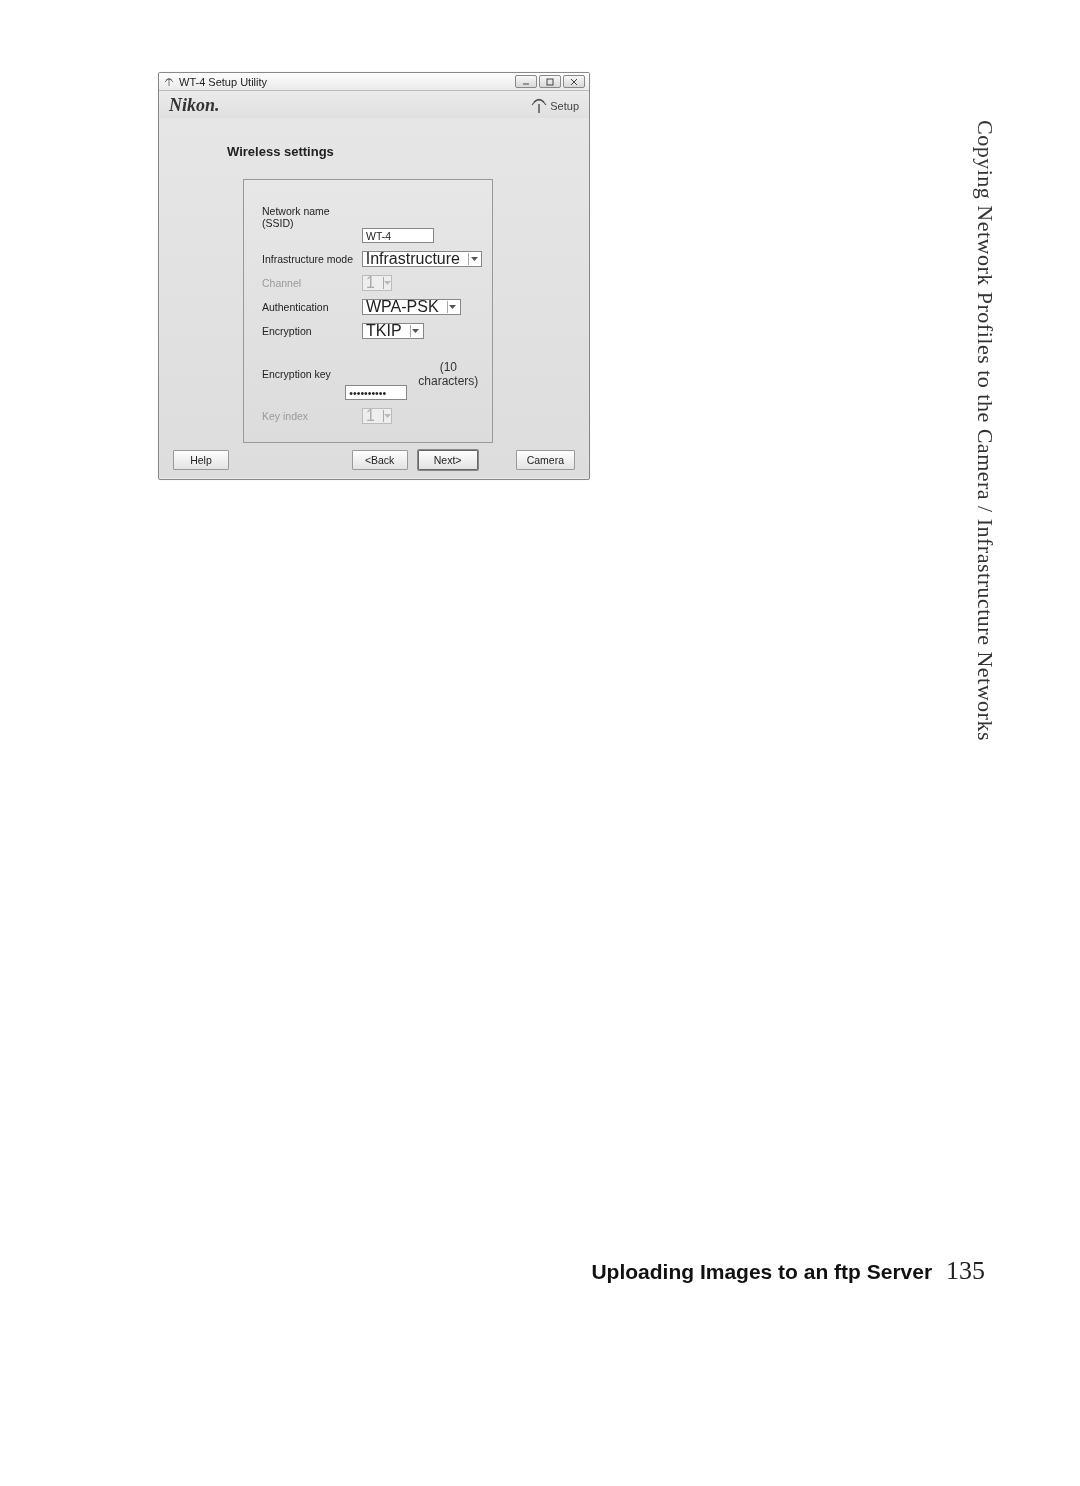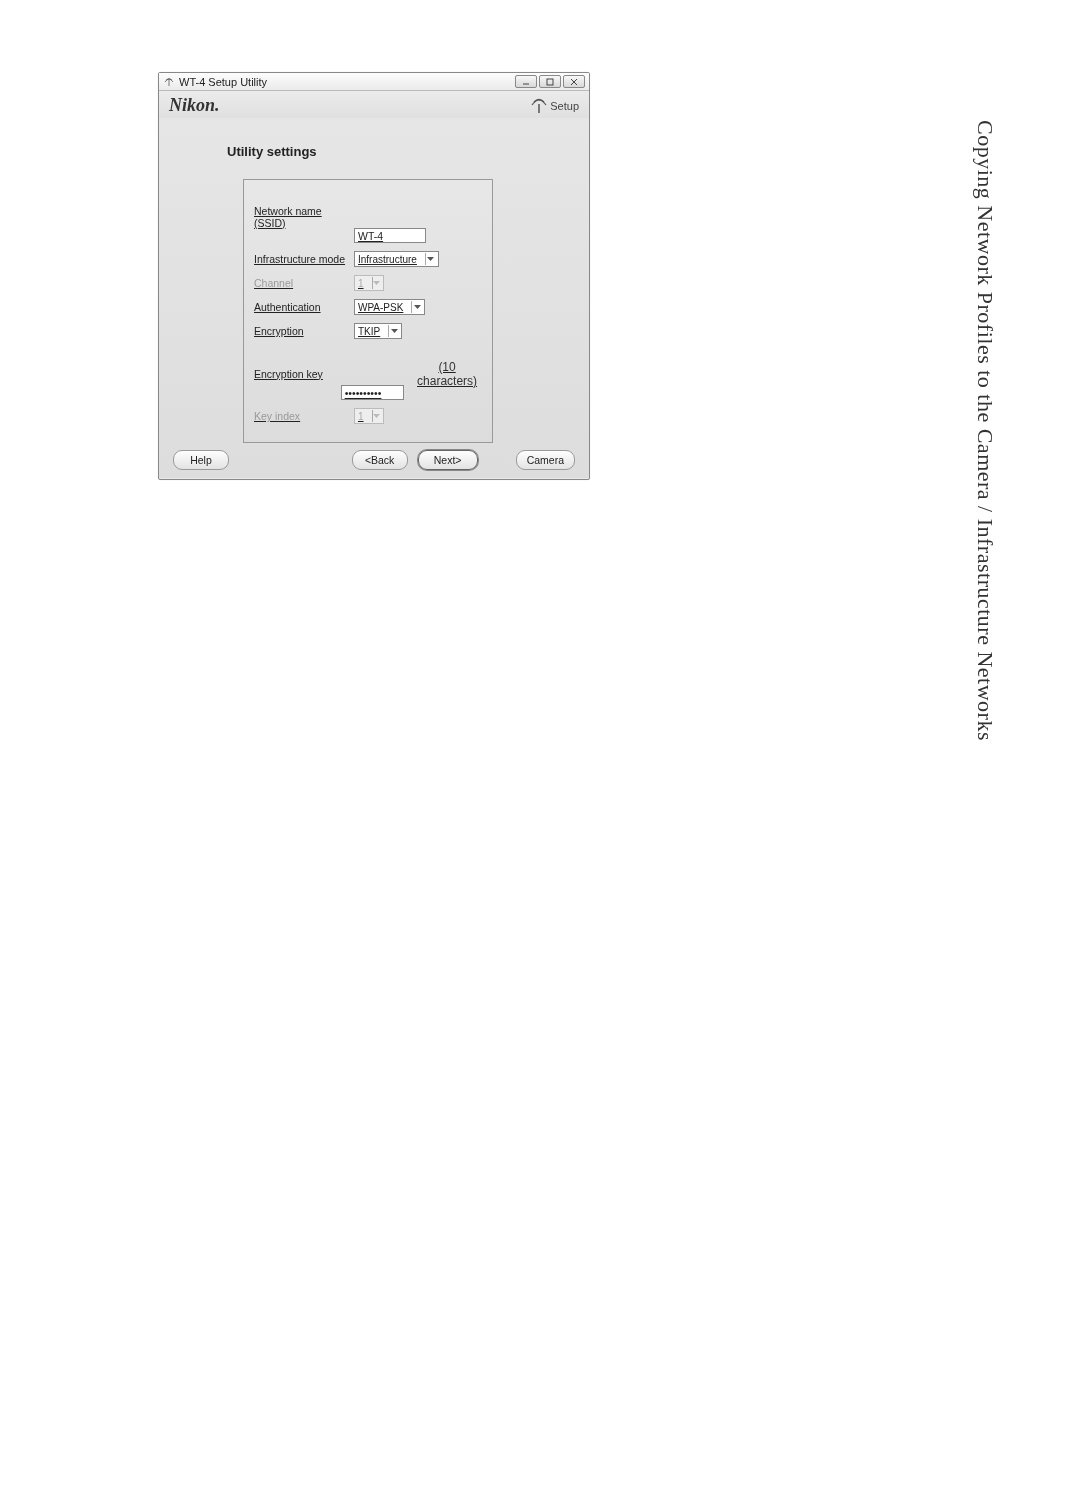--- a/index.html
+++ b/index.html
@@ -122,22 +122,21 @@
     font-size: 13px;
     margin: 8px 0 20px 44px;
     color:#222;
   }
 
   .form-box {
     margin-left: 60px;
     width: 250px;
     border: 1px solid #999;
     background: linear-gradient(#e7e7e7,#dcdcdc);
-    padding: 10px 10px 10px 10px;
-    text-decoration: underline;
+    padding: 10px 10px 10px 18px;
   }
   .row {
     display:flex;
     align-items:center;
     margin-bottom: 8px;
     font-size: 10.5px;
   }
   .row .label { width: 100px; color:#222; }
   .row.disabled .label { color:#9a9a9a; }
   .txt {
@@ -145,21 +144,21 @@
     border:1px solid #888;
     background:#fff;
     font-size:10.5px;
     padding:0 3px;
     display:flex; align-items:center;margin-top:38px;
   }
   .sel {
     height: 16px;
     border:1px solid #888;
     background:#fff;
-    font-size:10px;
+    font-size:16px;
     padding:0 2px 0 3px;
     display:flex; align-items:center; gap:8px;
   }
   .sel.disabled { background:#eee; color:#aaa; border-color:#bbb;}
   .sel .caret {
     width:11px; height:12px;
     border-left:1px solid #aaa;
     display:flex; align-items:center; justify-content:center;
   }
   .sel .caret svg { display:block; }
@@ -174,34 +173,38 @@
     padding: 0 14px;
     gap:10px;
   }
   .btn {
     height: 20px;
     min-width: 56px;
     padding: 0 10px;
     font-size: 10.5px;
     border:1px solid #9a9a9a;
     background: linear-gradient(#fefefe,#e3e3e3);
-    border-radius: 9px;
+    border-radius: 1px;
     display:flex; align-items:center; justify-content:center;
     color:#222;
   }
   .btn.primary { border:1px solid #666; box-shadow: 0 0 0 1px #888; min-width:60px; }
   .spacer { flex:1; }
 </style>
 </head>
 <body>
 
 <div class="page">
 
   <div class="sidebar-text">Copying Network Profiles to the Camera / Infrastructure Networks</div>
 
+  <div class="footer">
+    <span class="section-title">Uploading Images to an ftp Server</span>
+    <span class="page-num">135</span>
+  </div>
 
   <div class="dialog">
     <div class="titlebar">
       <span class="icon">
         <svg width="10" height="10" viewBox="0 0 10 10">
             <path d="M5 2 L5 9 M2 3 Q5 0 8 3 M1 5 Q5 -1 9 5" stroke="#555" stroke-width="0.8" fill="none"></path>
           </svg>
       </span>
       <span class="title-text">WT-4 Setup Utility</span>
       <div class="winbtns">
@@ -229,21 +232,21 @@
         <svg width="20" height="16" viewBox="0 0 20 16">
           <path d="M10 6 L10 15" stroke="#555" stroke-width="1.5"></path>
           <path d="M5 4 Q10 -1 15 4" stroke="#555" stroke-width="1.2" fill="none"></path>
           <path d="M3 7 Q10 -3 17 7" stroke="#555" stroke-width="1.2" fill="none"></path>
         </svg>
         <span>Setup</span>
       </div>
     </div>
 
     <div class="content">
-      <div class="section-heading">Utility settings</div>
+      <div class="section-heading">Wireless settings</div>
 
       <div class="form-box">
         <div class="row">
           <div class="label">Network name (SSID)</div>
           <div class="txt">WT-4</div>
         </div>
         <div class="row">
           <div class="label">Infrastructure mode</div>
           <div class="sel">
             <span>Infrastructure</span>

